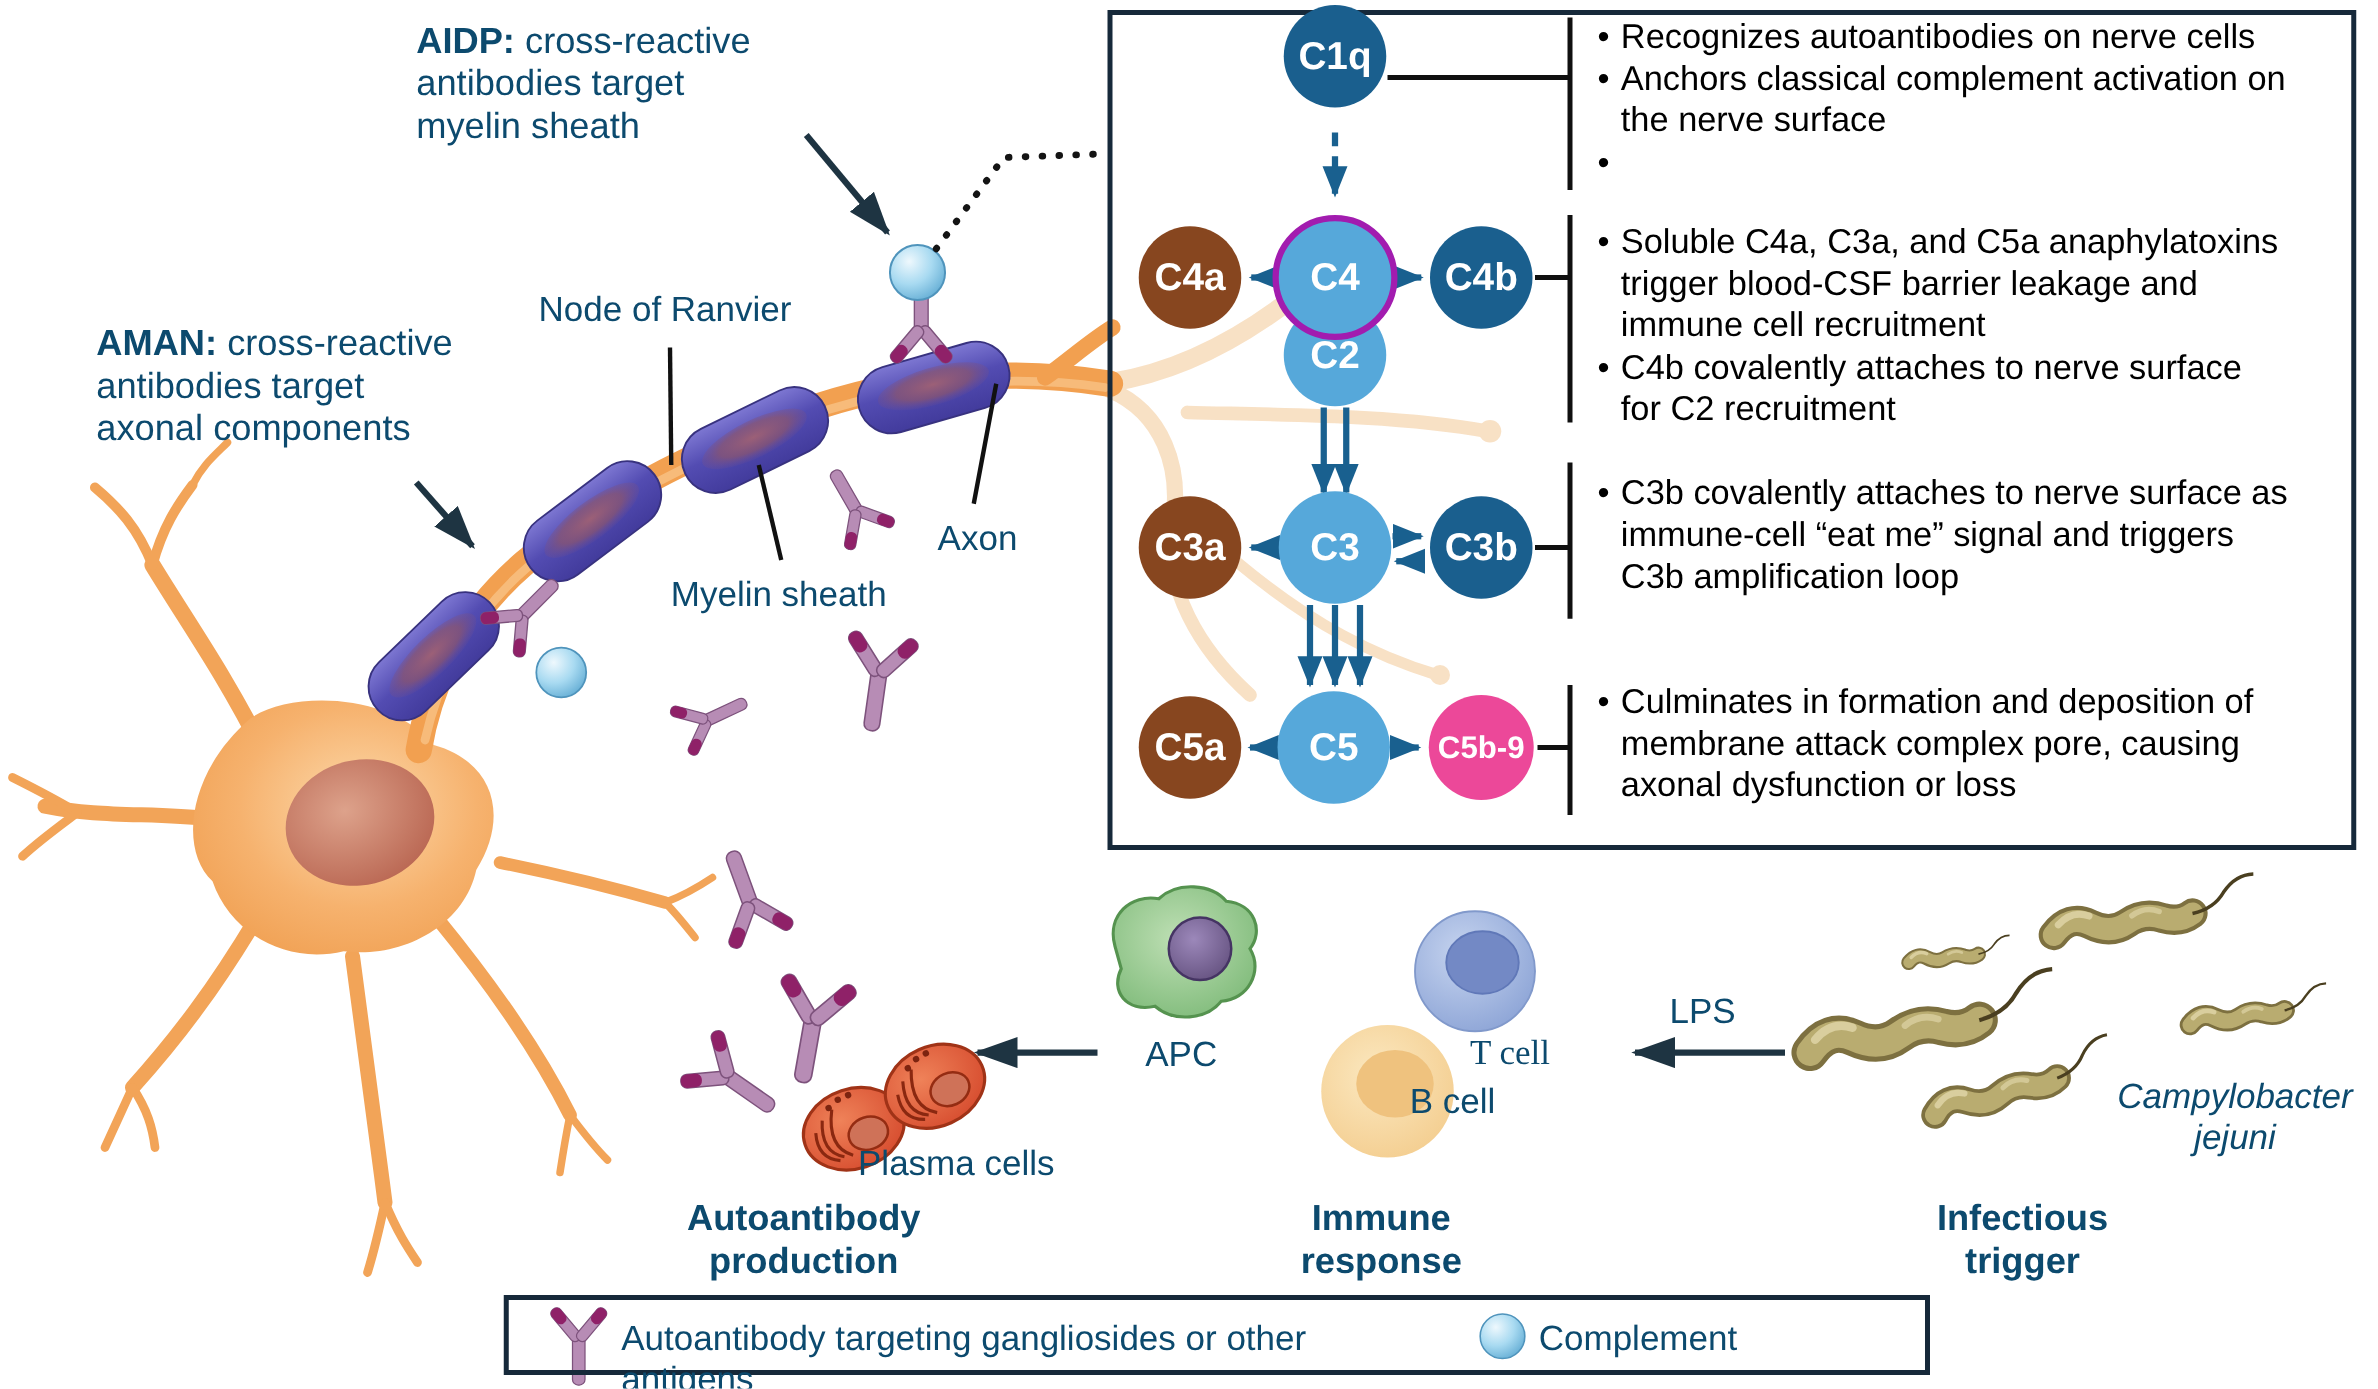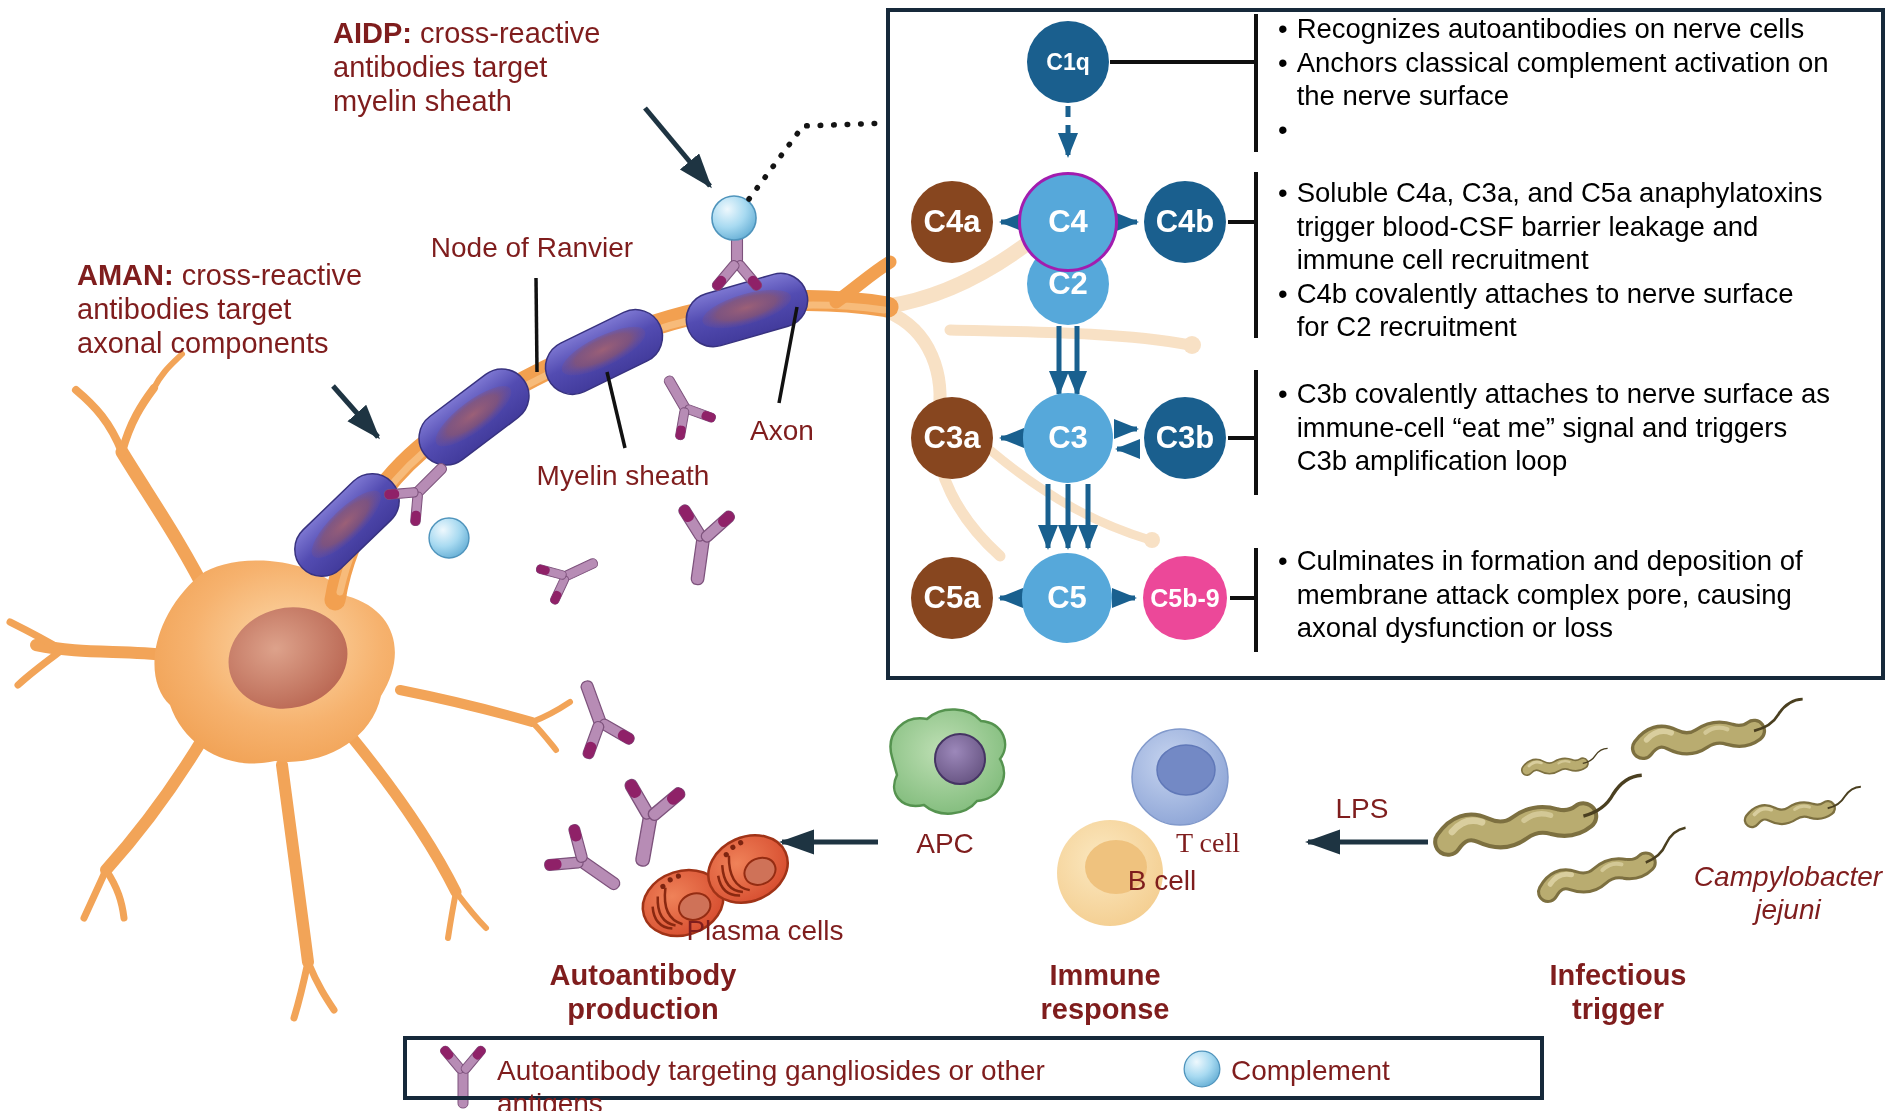--- a/index.html
+++ b/index.html
@@ -1,31 +1,31 @@
 <!DOCTYPE html>
 <html><head>
 <meta charset="utf-8">
 <style>
   html,body{margin:0;padding:0;background:#fff;}
   #page{position:relative;width:1902px;height:1111px;background:#fff;overflow:hidden;
         font-family:"Liberation Sans",sans-serif;}
   #art{position:absolute;left:0;top:0;z-index:0;}
   .abs{position:absolute;z-index:2;}
-  .lbl{font-size:28px;line-height:33px;color:#7f1d1d;}
+  .lbl{font-size:28px;line-height:33px;color:#0c4a6e;}
   .big{font-size:29px;line-height:34px;}
   .bold{font-weight:bold;}
   .ital{font-style:italic;}
   .ctr{text-align:center;}
   .node{position:absolute;border-radius:50%;display:flex;align-items:center;justify-content:center;
         color:#fff;font-weight:bold;box-sizing:border-box;z-index:3;}
   .dk{background:#1a5f8e;}
   .lt{background:#56a8da;}
   .br{background:#87461f;}
   .gy{background:#ec4899;}
-  .ring{border:3px solid #a21caf;}
+  .ring{border:5px solid #a21caf;}
   .behind{z-index:2;}
   .box{position:absolute;border:4px solid #16293a;box-sizing:border-box;z-index:1;background:transparent;}
   .bgrp{width:592px;}
   .bullet{display:flex;gap:9px;font-size:27.5px;line-height:33.5px;color:#000;}
   .bullet .d{flex:0 0 auto;}
   .ln{display:block;}
 </style>
 </head>
 <body>
 
@@ -264,21 +264,21 @@
 <div class="abs lbl big" style="left:333px;top:16px;width:285px;">
   <span class="bold">AIDP:</span><span> cross-reactive antibodies target myelin sheath</span>
 </div>
 <div class="abs lbl big" style="left:77px;top:258px;width:300px;">
   <span class="bold">AMAN:</span><span> cross-reactive antibodies target axonal components</span>
 </div>
 <div class="abs lbl ctr" style="left:412px;top:231px;width:240px;">Node of Ranvier</div>
 <div class="abs lbl ctr" style="left:509px;top:459px;width:228px;">Myelin sheath</div>
 <div class="abs lbl ctr" style="left:732px;top:414px;width:100px;">Axon</div>
 
-<div class="node dk" style="left:1027px;top:21px;width:82px;height:82px;font-size:23px;">C1q</div>
+<div class="node dk" style="left:1027px;top:4px;width:82px;height:82px;font-size:31px;">C1q</div>
 <div class="node br" style="left:911px;top:181px;width:82px;height:82px;font-size:31px;">C4a</div>
 <div class="node lt behind" style="left:1027px;top:243px;width:82px;height:82px;font-size:31px;">C2</div>
 <div class="node lt ring" style="left:1018px;top:172px;width:100px;height:100px;font-size:31px;">C4</div>
 <div class="node dk" style="left:1144px;top:181px;width:82px;height:82px;font-size:31px;">C4b</div>
 <div class="node br" style="left:911px;top:397px;width:82px;height:82px;font-size:31px;">C3a</div>
 <div class="node lt" style="left:1023px;top:393px;width:90px;height:90px;font-size:31px;">C3</div>
 <div class="node dk" style="left:1144px;top:397px;width:82px;height:82px;font-size:31px;">C3b</div>
 <div class="node br" style="left:911px;top:557px;width:82px;height:82px;font-size:31px;">C5a</div>
 <div class="node lt" style="left:1022px;top:553px;width:90px;height:90px;font-size:31px;">C5</div>
 <div class="node gy" style="left:1143px;top:556px;width:84px;height:84px;font-size:25px;">C5b-9</div>

